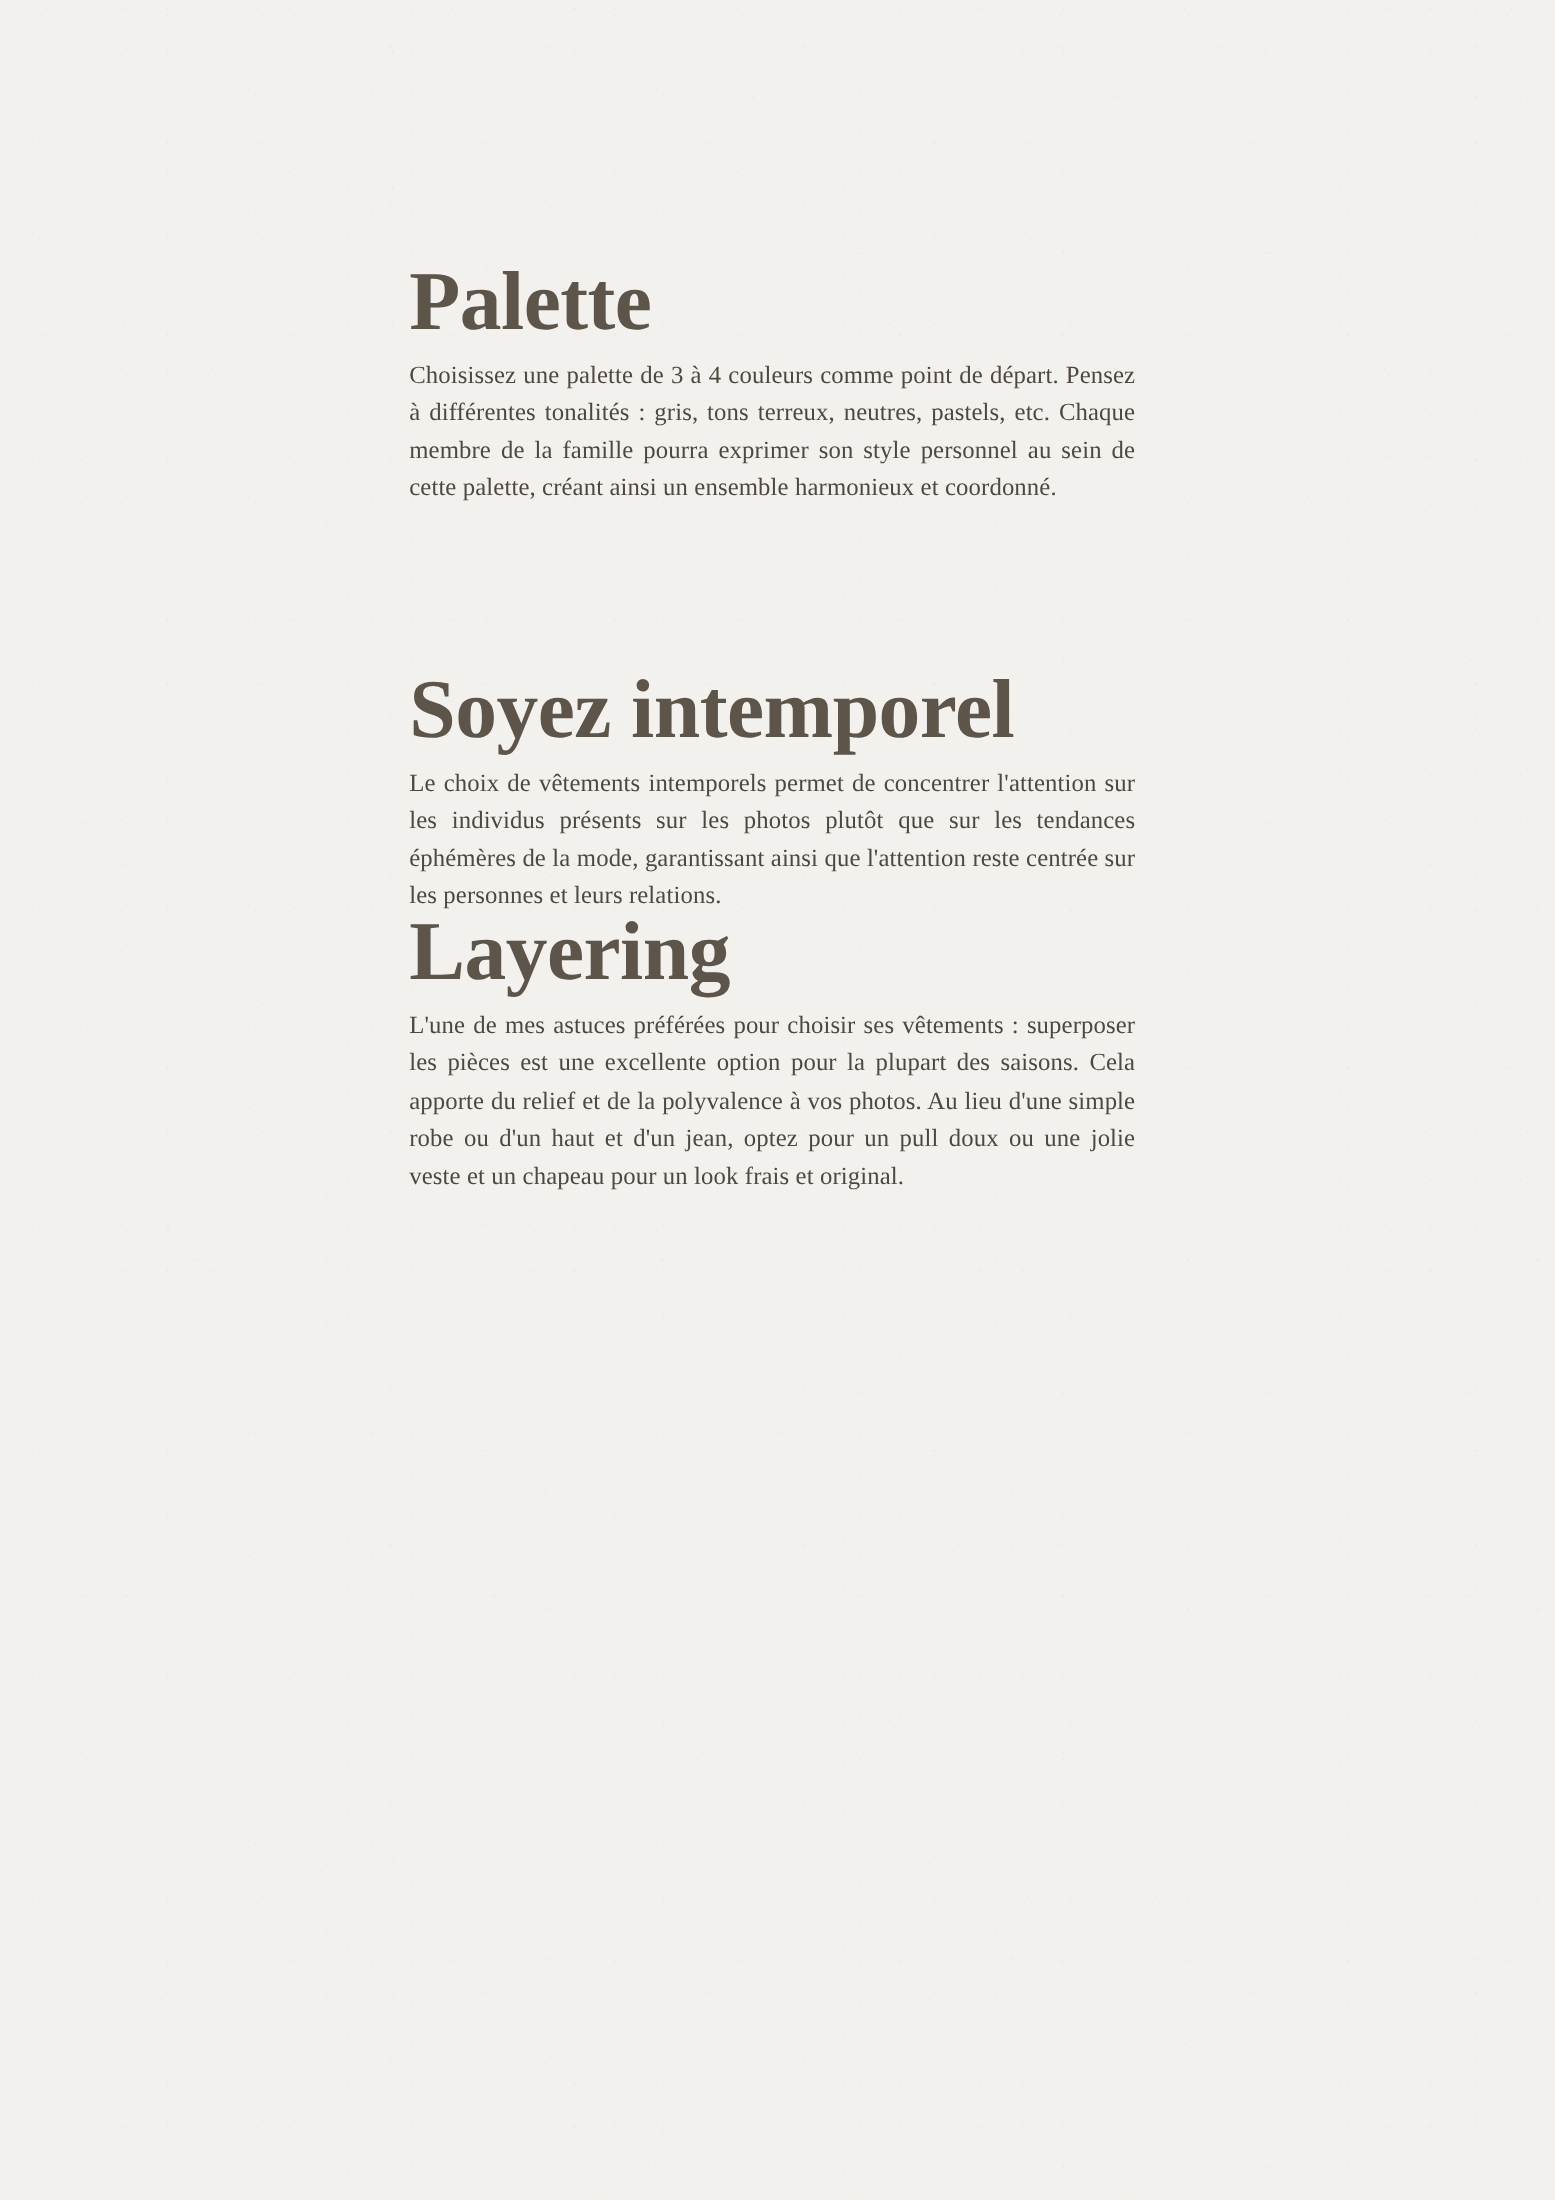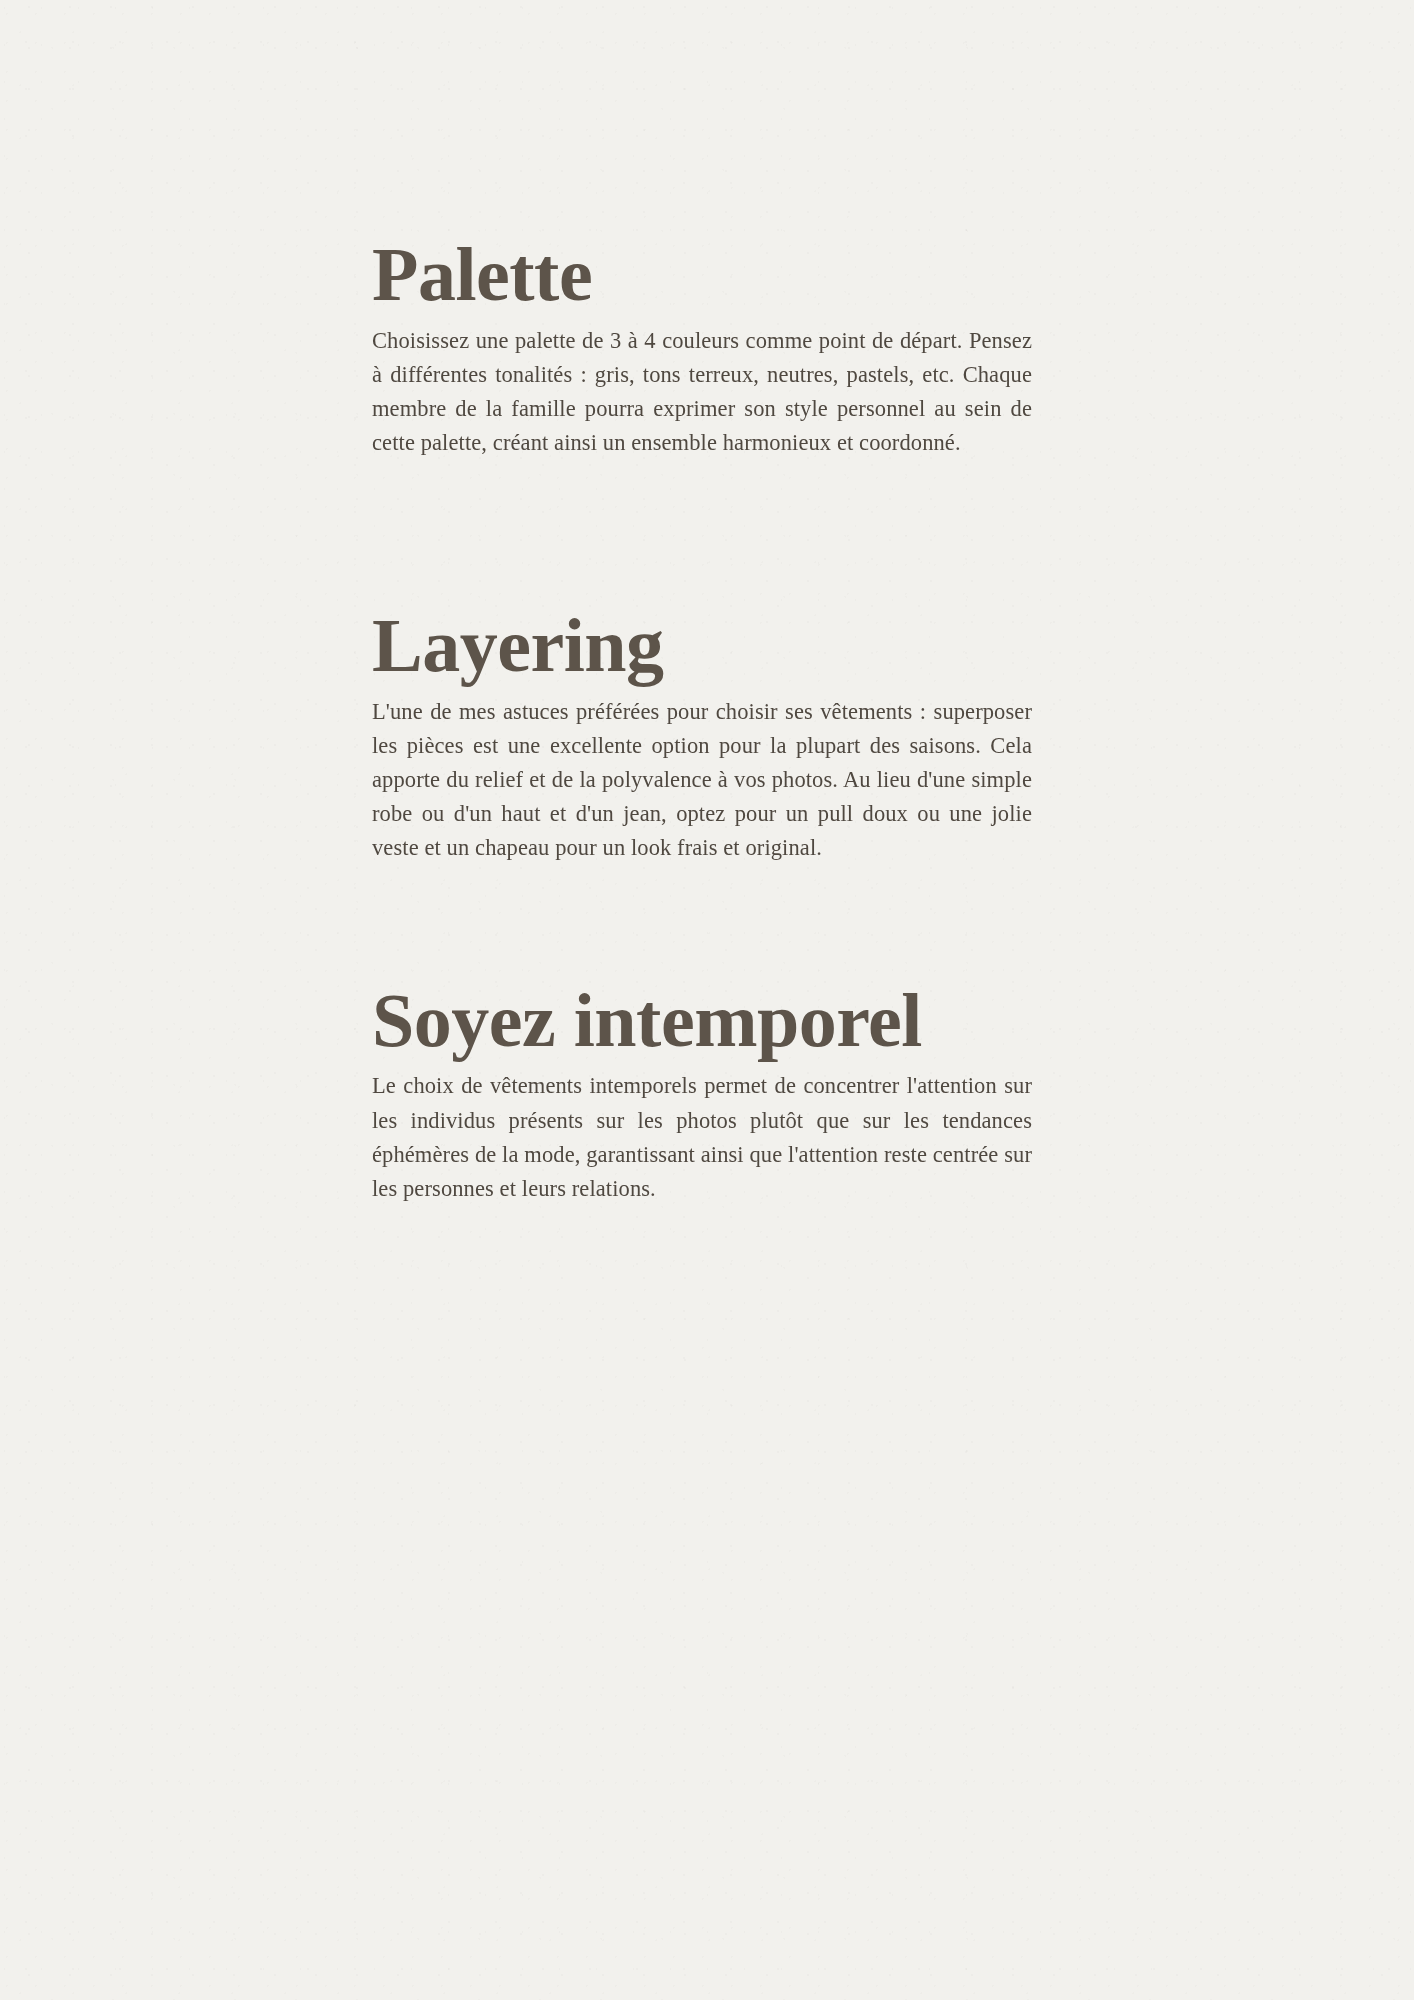--- a/index.html
+++ b/index.html
@@ -77,24 +77,24 @@
 <div class="grain"></div>
 
 <div class="page">
   <div class="content">
 
     <section class="section sec-palette">
       <h2 class="section-title">Palette</h2>
       <p class="section-body">Choisissez une palette de 3 à 4 couleurs comme point de départ. Pensez à différentes tonalités : gris, tons terreux, neutres, pastels, etc. Chaque membre de la famille pourra exprimer son style personnel au sein de cette palette, créant ainsi un ensemble harmonieux et coordonné.</p>
     </section>
 
+    <section class="section sec-timeless">
+      <h2 class="section-title">Soyez intemporel</h2>
+      <p class="section-body">Le choix de vêtements intemporels permet de concentrer l'attention sur les individus présents sur les photos plutôt que sur les tendances éphémères de la mode, garantissant ainsi que l'attention reste centrée sur les personnes et leurs relations.</p>
+    </section>
+
     <section class="section sec-layering">
       <h2 class="section-title">Layering</h2>
       <p class="section-body">L'une de mes astuces préférées pour choisir ses vêtements : superposer les pièces est une excellente option pour la plupart des saisons. Cela apporte du relief et de la polyvalence à vos photos. Au lieu d'une simple robe ou d'un haut et d'un jean, optez pour un pull doux ou une jolie veste et un chapeau pour un look frais et original.</p>
-    </section>
-
-    <section class="section sec-timeless">
-      <h2 class="section-title">Soyez intemporel</h2>
-      <p class="section-body">Le choix de vêtements intemporels permet de concentrer l'attention sur les individus présents sur les photos plutôt que sur les tendances éphémères de la mode, garantissant ainsi que l'attention reste centrée sur les personnes et leurs relations.</p>
     </section>
 
   </div>
 </div>
 
 </body></html>

